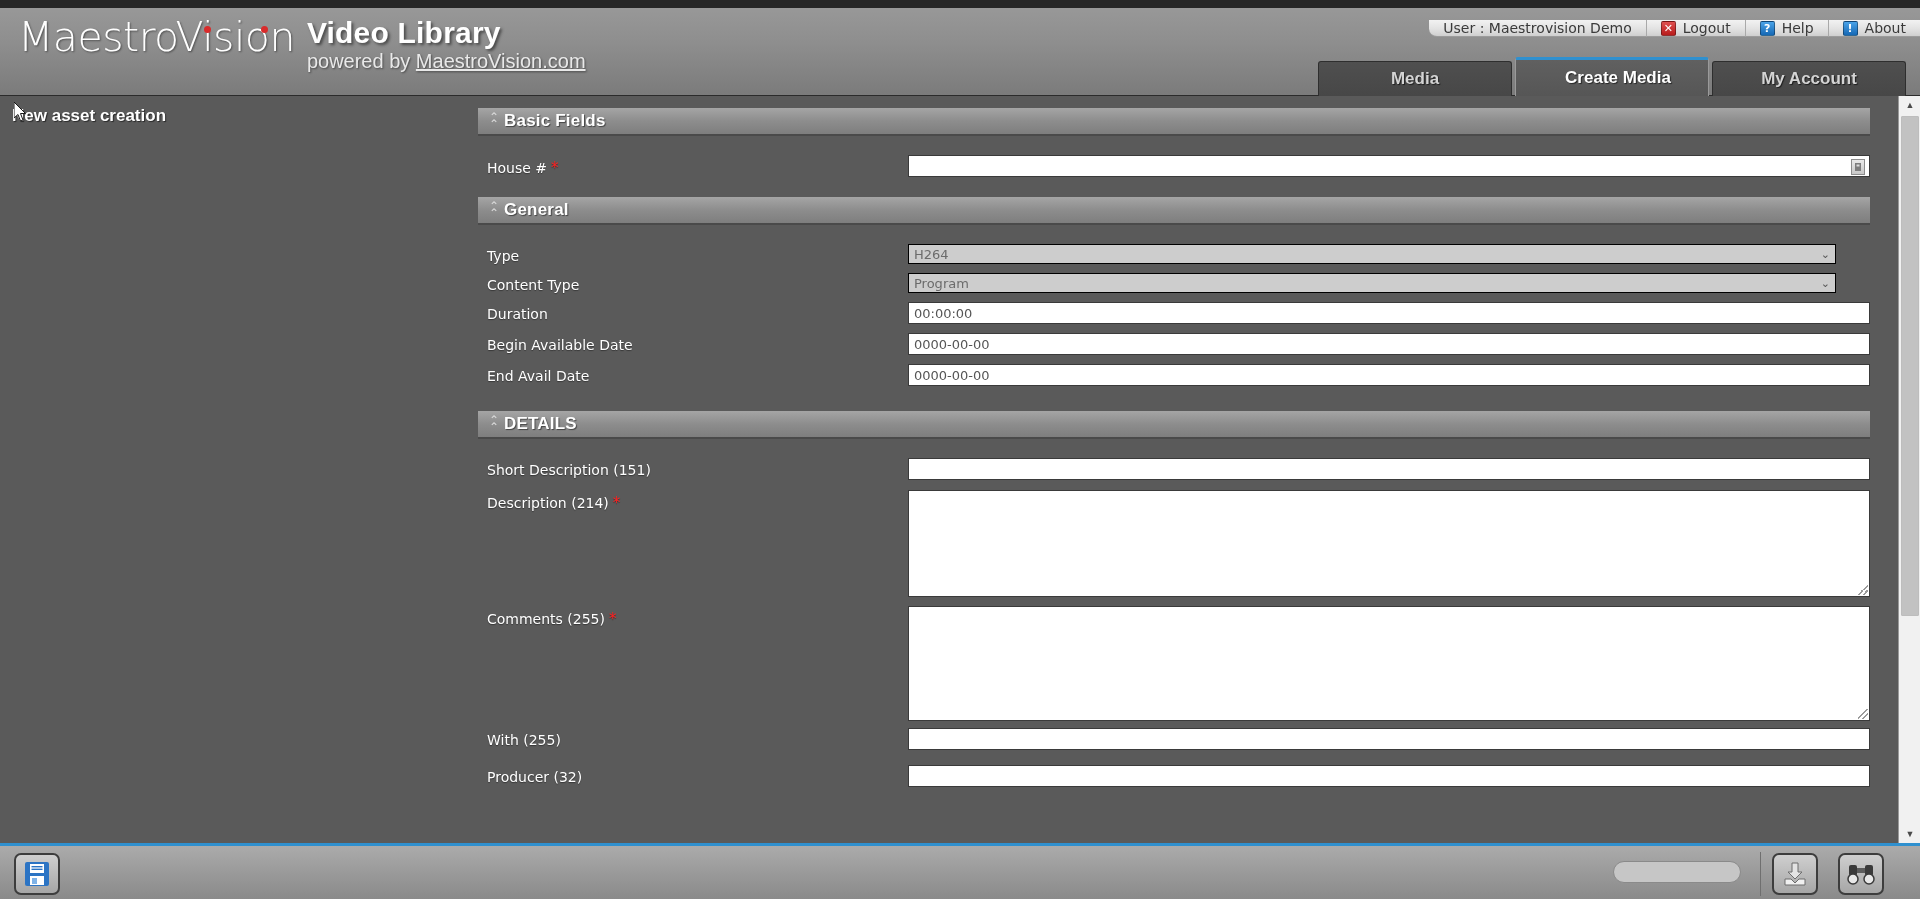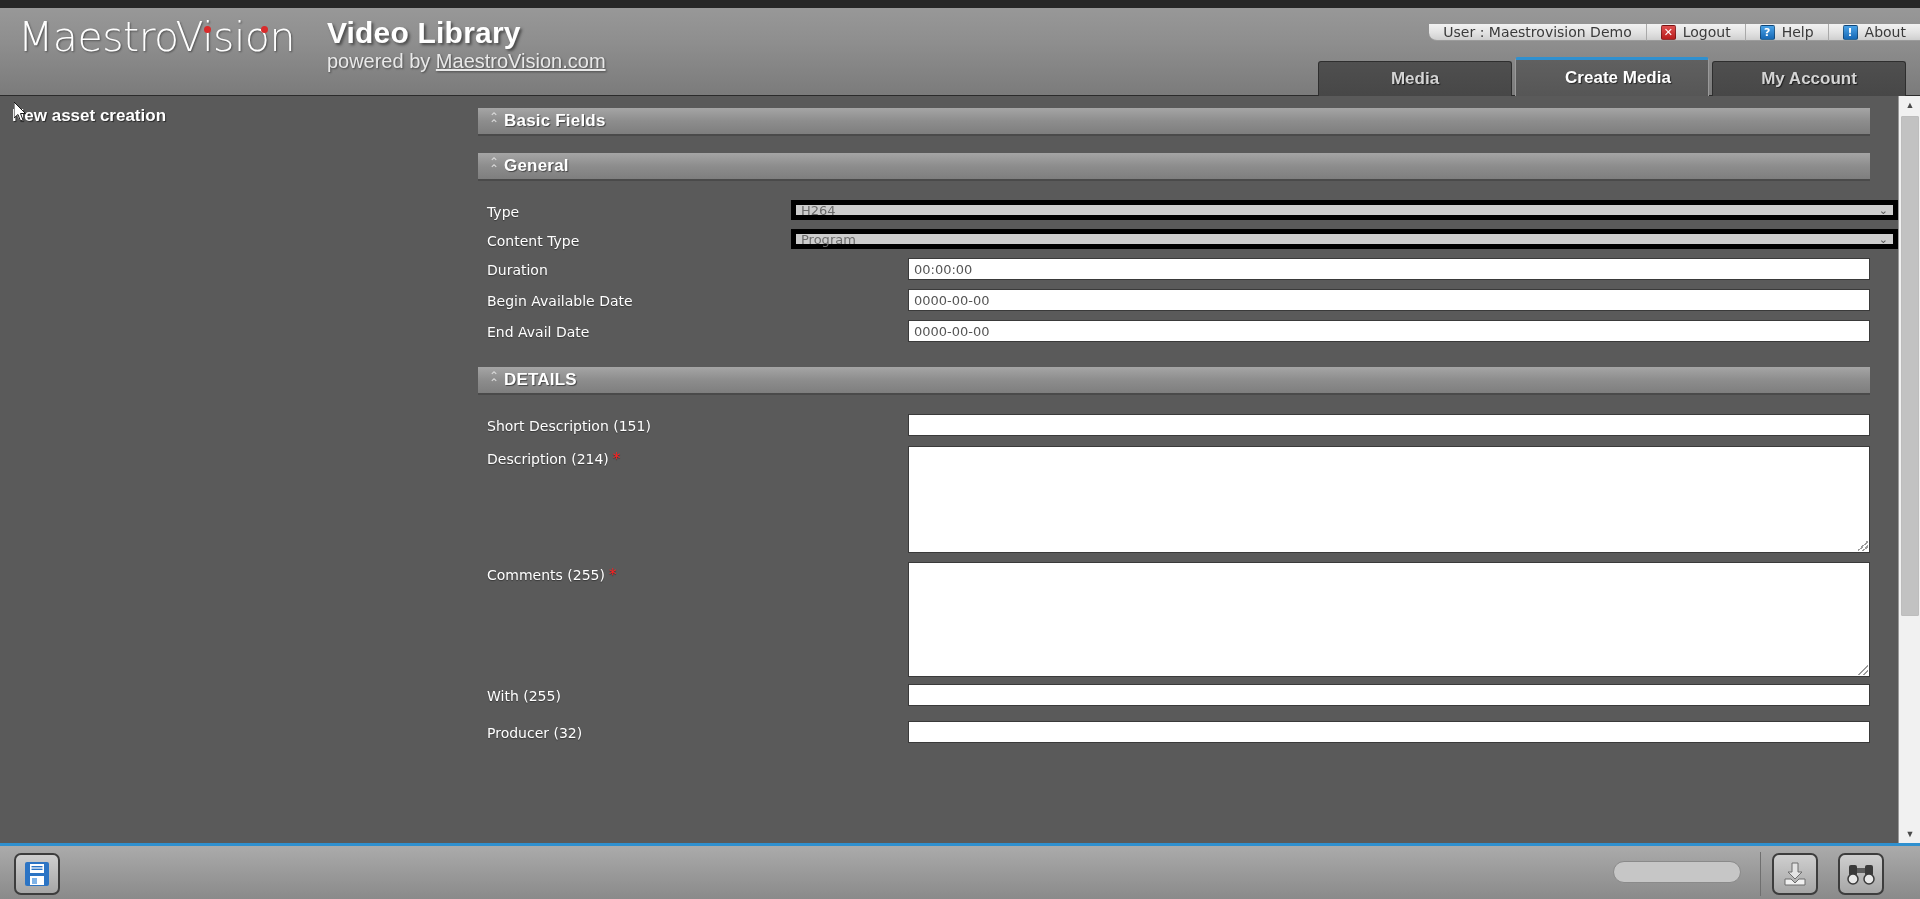--- a/index.html
+++ b/index.html
@@ -35,37 +35,37 @@
     font-family: "DejaVu Sans", sans-serif;
     position: relative;
   }
   .logo-dot-a, .logo-dot-b {
     position: absolute; width: 7px; height: 7px; border-radius: 50%;
     background: #d92b2b;
   }
   .logo-dot-a { left: 186px; top: 12px; }
   .logo-dot-b { left: 243px; top: 12px; }
 
-  .title-block { margin-left: 32px; margin-top: 2px; }
+  .title-block { margin-left: 12px; margin-top: 2px; }
   .app-title {
     font-size: 30px; font-weight: bold; color: #ffffff;
     line-height: 34px; letter-spacing: .2px;
     text-shadow: 2px 2px 3px rgba(0,0,0,.5);
   }
   .powered {
     font-size: 20px; color: #e9e9e9; line-height: 20px;
     text-shadow: 1px 1px 2px rgba(0,0,0,.45);
     margin-top: 1px;
   }
   .powered a { color: #e9e9e9; text-decoration: underline; }
 
   
   .utilbar {
-    position: absolute; right: 0; top: 16px; height: 33px;
-    display: flex; align-items: center;
+    position: absolute; right: 0; top: 4px; height: 33px;
+    display: flex; align-items: flex-end;
   }
   .util-item {
     display: flex; align-items: center; gap: 7px;
     padding: 0 14px;
     font-size: 14px; color: #3a3a3a;
     background: linear-gradient(to bottom, #f2f2f2 0%, #e2e2e2 55%, #cfcfcf 100%);
     border-left: 1px solid #a9a9a9;
     border-bottom: 1px solid #9b9b9b;
     font-family: "DejaVu Sans", sans-serif;
   }
@@ -172,22 +172,22 @@
     position: relative;
   }
   .inp-pick {
     position: absolute; right: 4px; top: 3px;
     width: 14px; height: 16px;
     background: linear-gradient(to bottom,#eaeaea,#c8c8c8);
     border: 1px solid #8d8d8d;
     display: flex; align-items: center; justify-content: center;
   }
   .sel {
-    width: 1107px; height: 20px;
-    background: #cdcdcd; border: 5px solid #000000;
+    width: 928px; height: 20px;
+    background: #cdcdcd; border: 1px solid #000000;
     font-size: 13px; color: #6b6b6b; padding: 0 5px;
     font-family: "DejaVu Sans", sans-serif;
     display: flex; align-items: center; justify-content: space-between;
   }
   .sel-arrow { font-size: 11px; color: #555; }
   .ta {
     width: 962px; background: #ffffff; border: 1px solid #3a3a3a;
     position: relative;
   }
   .ta.h1 { height: 107px; }
@@ -306,20 +306,39 @@
   <div class="form-col">
     <div class="form-inner">
 
       <div class="gap-sm"></div>
       <div class="section-bar">
         <span class="chev">
             <span>⌃</span>
             <span>⌃</span>
           </span>
         <span class="section-title">Basic Fields</span>
+      </div>
+      <div class="rows">
+        <div class="gap-md"></div>
+        <div class="row">
+          <div class="row-label">
+            <span>House #</span><span class="req">*</span>
+          </div>
+          <div class="row-field">
+            <div class="inp">
+              <span></span>
+              <span class="inp-pick">
+                <svg width="8" height="10" viewBox="0 0 8 10">
+                    <rect x="1" y="1" width="6" height="8" fill="#7d7d7d"></rect>
+                    <rect x="2.5" y="2.5" width="3" height="2" fill="#dcdcdc"></rect>
+                  </svg>
+              </span>
+            </div>
+          </div>
+        </div>
       </div>
 
       <div class="gap-md"></div>
       <div class="section-bar">
         <span class="chev">
             <span>⌃</span>
             <span>⌃</span>
           </span>
         <span class="section-title">General</span>
       </div>

